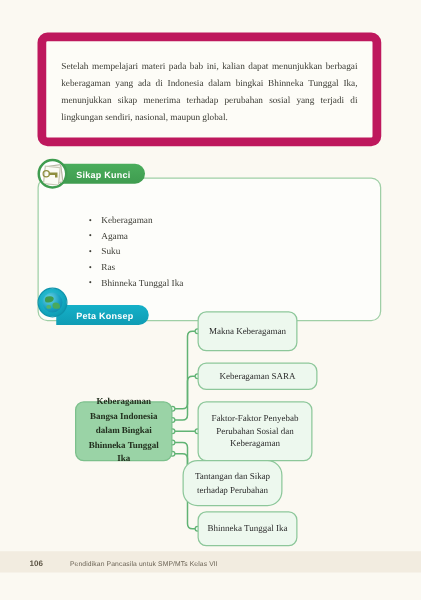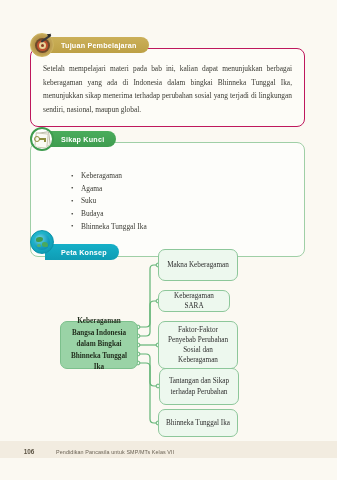--- a/index.html
+++ b/index.html
@@ -95,21 +95,21 @@
     position:absolute; right:-1px; top:-2px;
     border-left:4px solid #2b2b2b;
     border-top:2.5px solid transparent;
     border-bottom:2.5px solid transparent;
   }
   #tujuan-pill {
     background: linear-gradient(180deg, #cbb059 0%, #bda045 100%);
   }
   #tujuan-body {
     margin-top: -8px;
-    border: 1px solid #be185d;
+    border: 7px solid #be185d;
     border-radius: 8px;
     background: #fdfcf7;
     padding: 13px 12px 9px 12px;
     font-size: 7.4px;
     line-height: 1.85;
     color: #3a3a33;
     text-align: justify;
   }
 
   
@@ -283,32 +283,20 @@
     color: #6b6355;
     letter-spacing: .1px;
   }
 </style>
 </head>
 <body>
 
 <div class="page">
 
   <div class="section" id="tujuan-section">
-    <div class="badge-row">
-      <div class="badge-icon" id="tujuan-icon">
-        <div class="dartboard">
-          <i class="r1"></i>
-            <i class="r2"></i>
-            <i class="r3"></i>
-            <i class="r4"></i>
-          <span class="dart-arrow"></span>
-        </div>
-      </div>
-      <div class="badge-pill" id="tujuan-pill">Tujuan Pembelajaran</div>
-    </div>
     <div id="tujuan-body">Setelah mempelajari materi pada bab ini, kalian dapat menunjukkan berbagai keberagaman yang ada di Indonesia dalam bingkai Bhinneka Tunggal Ika, menunjukkan sikap menerima terhadap perubahan sosial yang terjadi di lingkungan sendiri, nasional, maupun global.</div>
   </div>
 
   <div class="section" id="kata-section">
     <div class="badge-row">
       <div class="badge-icon" id="kata-icon">
         <div class="key-doc">
           <span class="sheet"></span>
           <span class="sheet2"></span>
           <span class="keyshape">
@@ -318,21 +306,21 @@
           </span>
         </div>
       </div>
       <div class="badge-pill" id="kata-pill">Sikap Kunci</div>
     </div>
     <div id="kata-body">
       <ul id="kata-list">
         <li>Keberagaman</li>
         <li>Agama</li>
         <li>Suku</li>
-        <li>Budaya</li>
+        <li>Ras</li>
         <li>Bhinneka Tunggal Ika</li>
       </ul>
     </div>
   </div>
 
   <div class="section" id="peta-section">
     <div class="badge-row">
       <div class="badge-icon" id="peta-icon">
         <div class="globe">
           <span class="land1"></span>
@@ -373,25 +361,25 @@
         <circle cx="128" cy="102" r="1.9"></circle>
         <circle cx="128" cy="143" r="1.9"></circle>
         <circle cx="128" cy="180" r="1.9"></circle>
       </g>
     </svg>
 
     <div class="node" id="node-root" style="left:30px; top:78px; width:78px; height:48px;">Keberagaman Bangsa Indonesia dalam Bingkai Bhinneka Tunggal Ika</div>
 
     <div class="node node-right" style="left:128px; top:6px; width:80px; height:32px;">Makna Keberagaman</div>
 
-    <div class="node node-right" style="left:128px; top:47px; width:72px; height:22px;">Keberagaman SARA</div>
-
-    <div class="node node-right" style="left:128px; top:78px; width:80px; height:48px;">Faktor-Faktor Penyebab Perubahan Sosial dan Keberagaman</div>
-
-    <div class="node node-right" style="left:129px; top:125px; width:80px; height:37px;">Tantangan dan Sikap terhadap Perubahan</div>
+    <div class="node node-right" style="left:128px; top:47px; width:96px; height:22px;">Keberagaman SARA</div>
+
+    <div class="node node-right" style="left:128px; top:78px; width:92px; height:48px;">Faktor-Faktor Penyebab Perubahan Sosial dan Keberagaman</div>
+
+    <div class="node node-right" style="left:116px; top:125px; width:80px; height:37px;border-radius:12px;">Tantangan dan Sikap terhadap Perubahan</div>
 
     <div class="node node-right" style="left:128px; top:166px; width:80px; height:28px;">Bhinneka Tunggal Ika</div>
   </div>
 
   <div id="footer-band"></div>
   <div id="page-number">106</div>
   <div id="footer-text">Pendidikan Pancasila untuk SMP/MTs Kelas VII</div>
 
 </div>
 

